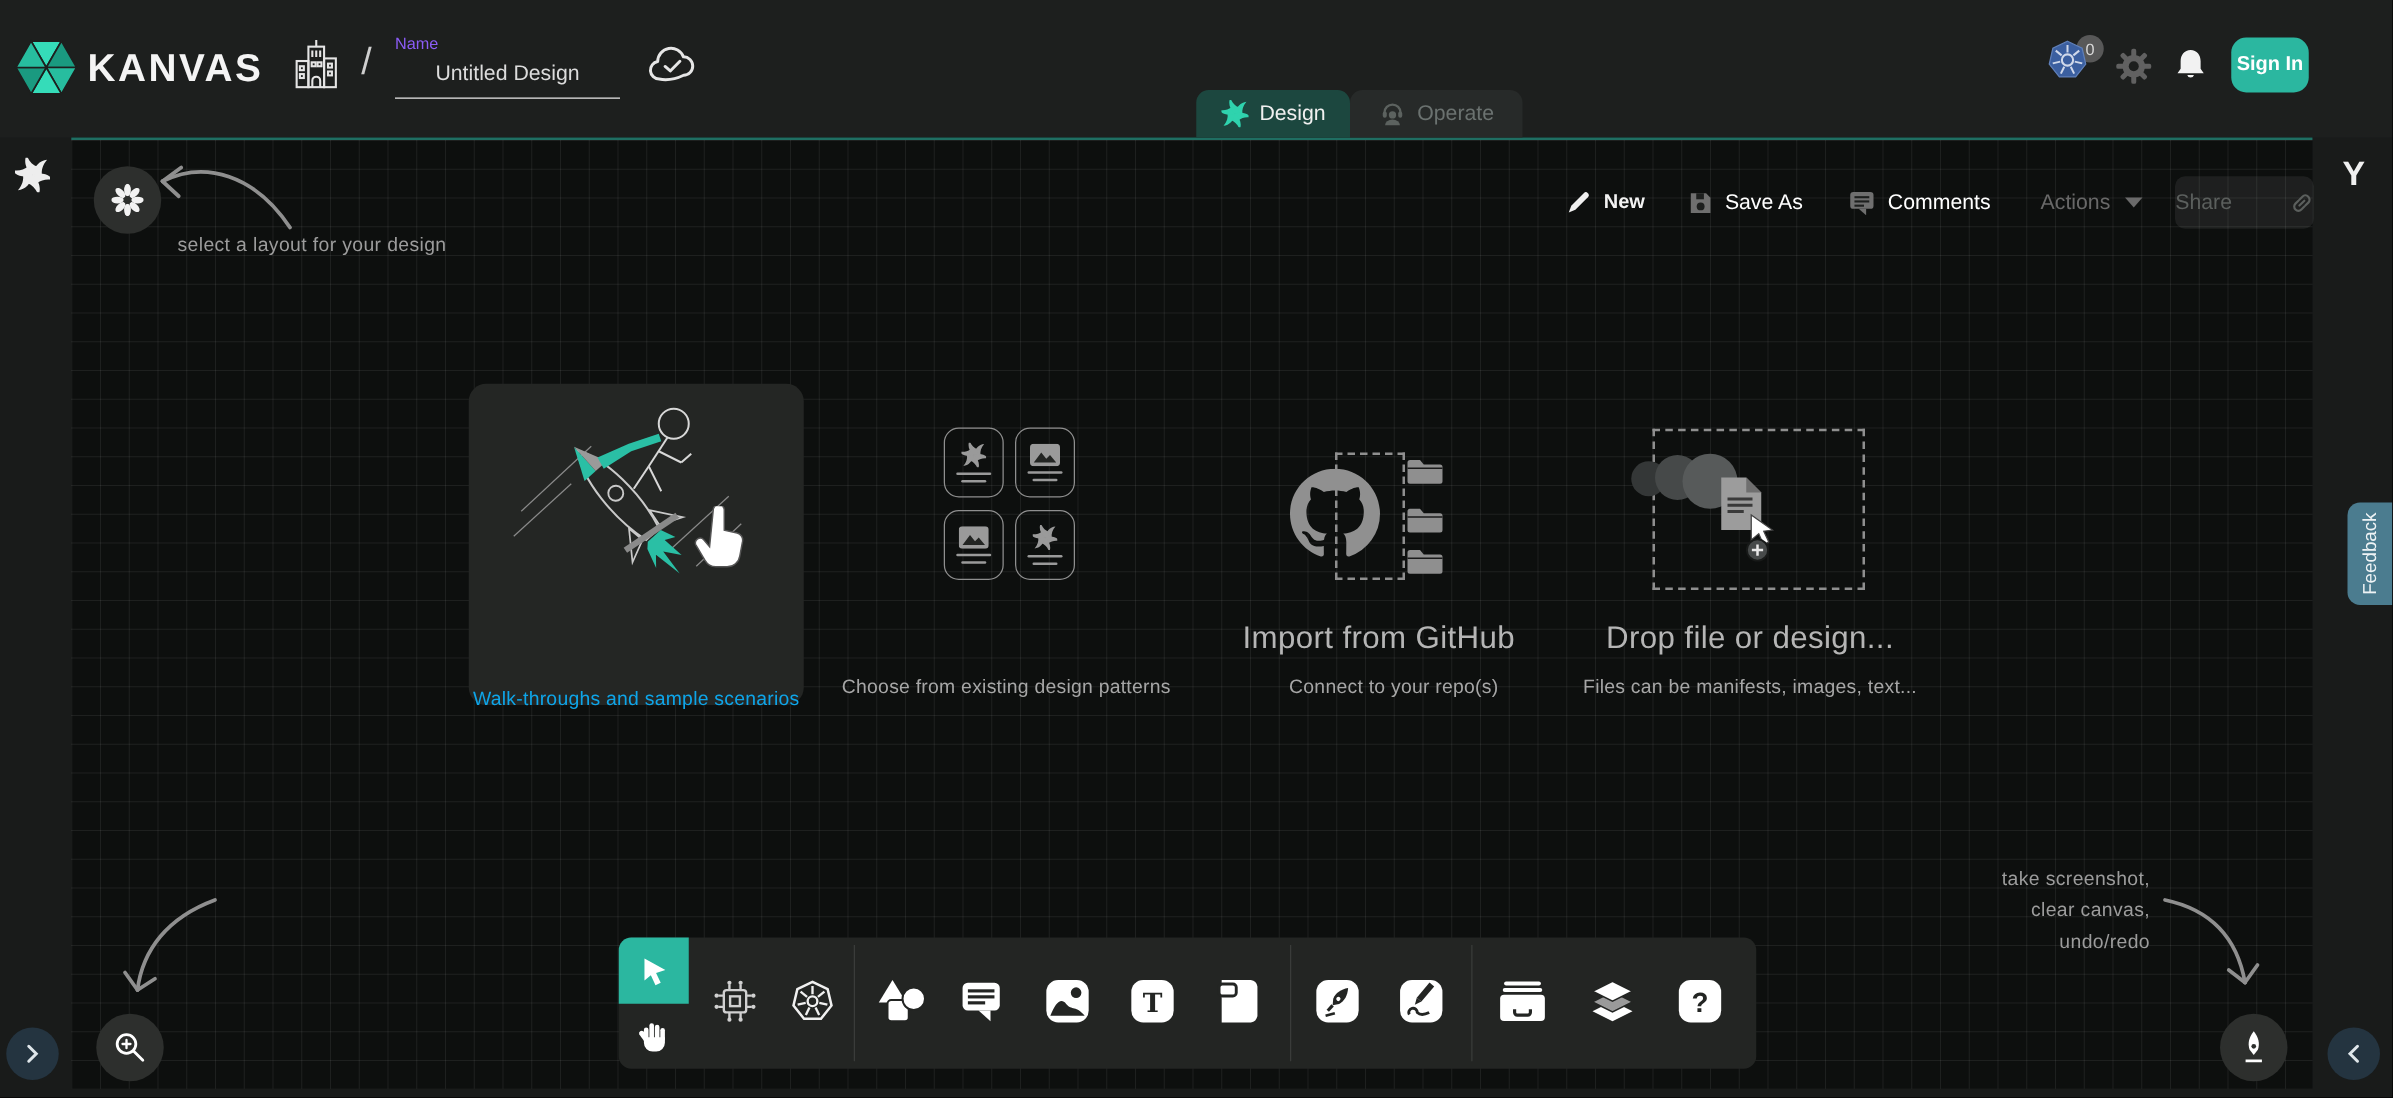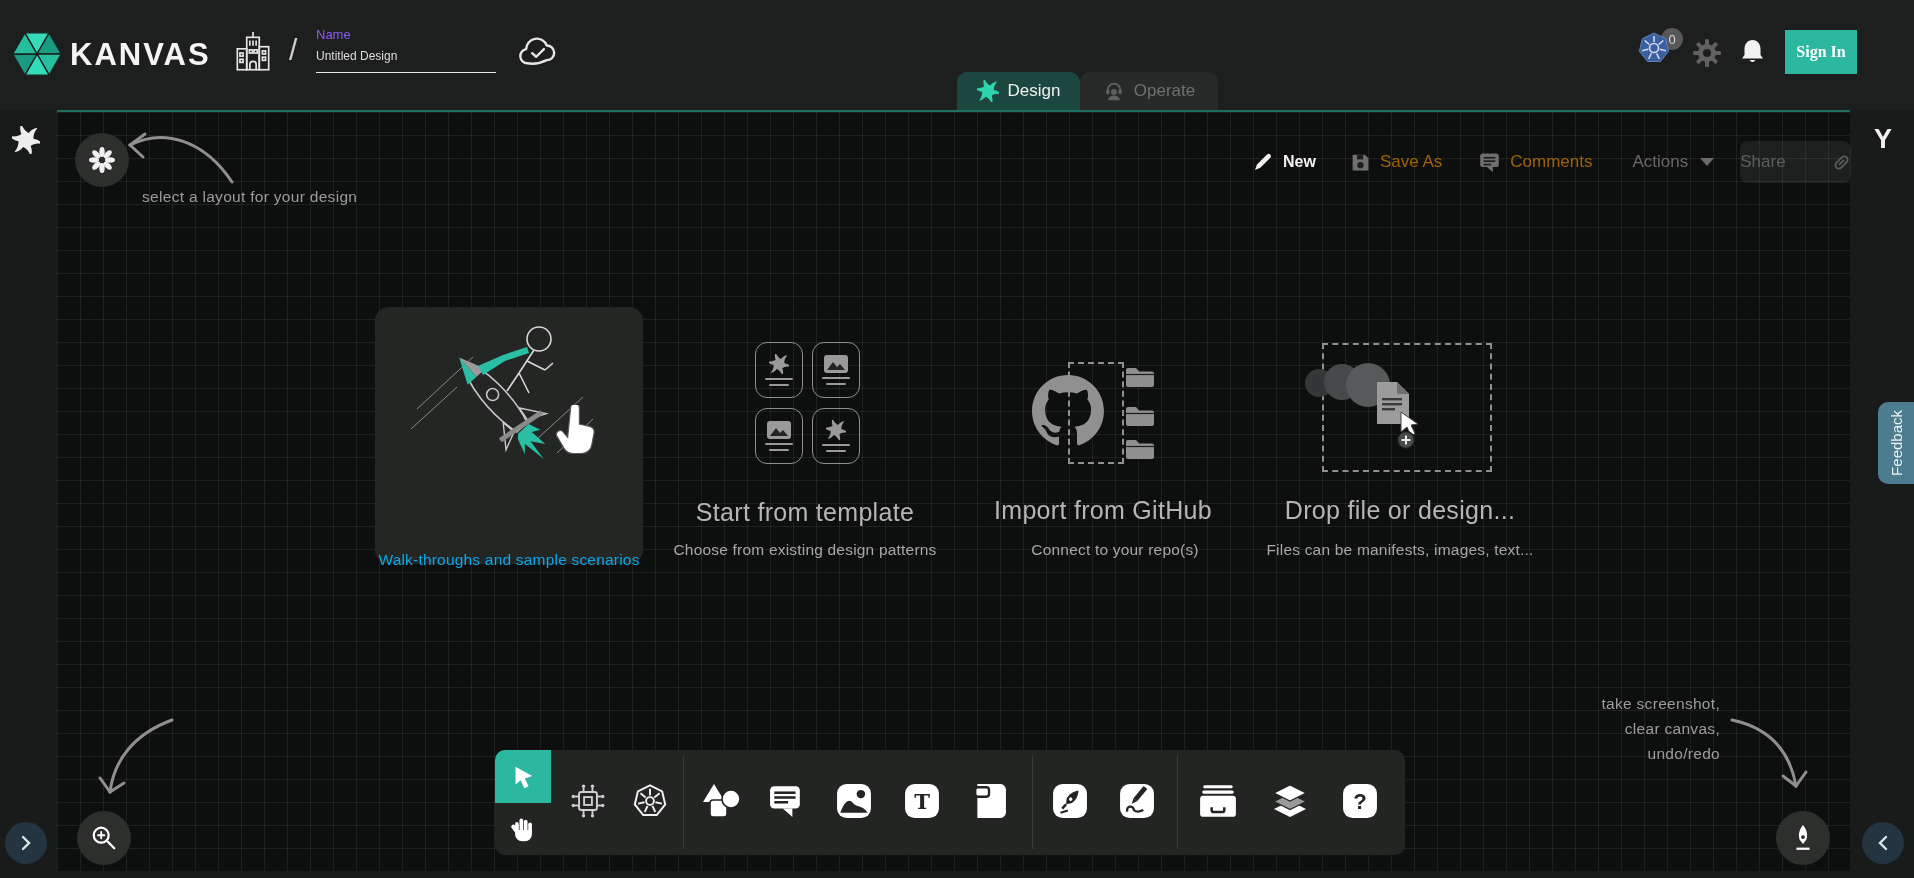--- a/index.html
+++ b/index.html
@@ -6,45 +6,45 @@
   #app{position:relative;width:1914px;height:878px;background:#191b1a;overflow:hidden;
        font-family:"Liberation Sans",sans-serif;-webkit-font-smoothing:antialiased;}
   .abs{position:absolute;}
   .flexc{display:flex;align-items:center;justify-content:center;}
 
   
   .header{position:absolute;left:0;top:0;width:1914px;height:110px;background:#1d1f1e;}
   .brand-text{font-size:31px;font-weight:bold;letter-spacing:2px;color:#f4f4f4;}
   .slash{font-size:30px;color:#cfcfcf;font-weight:300;}
   .name-label{font-size:13px;color:#8b5cf6;}
-  .name-value{font-size:12px;color:#dcdcdc;margin-top:7px;padding-bottom:9px;
-              border-bottom:1px solid #e9e9e9;width:180px;}
-  .signin{background:#2bb7a0;color:#fff;font-size:16px;font-weight:bold;border-radius:0;
-          width:72px;height:44px;font-family:Liberation Serif, serif;}
+  .name-value{font-size:17px;color:#dcdcdc;margin-top:7px;padding-bottom:9px;
+              border-bottom:1px solid #e9e9e9;width:180px;text-align:center;}
+  .signin{background:#2bb7a0;color:#fff;font-size:16px;font-weight:bold;border-radius:12px;
+          width:62px;height:44px;}
 
   
   .tab{height:38px;display:flex;align-items:center;justify-content:center;gap:9px;
        border-radius:10px 10px 0 0;font-size:17px;}
   .tab-active{background:#1c473f;color:#f0f0f0;}
   .tab-idle{background:#272a29;color:#6b7270;}
 
   
   .canvas{position:absolute;left:57px;top:110px;width:1793px;height:761px;background:#0d0f0e;
           border-top:2px solid #1f6e62;box-sizing:border-box;
           background-image:linear-gradient(rgba(255,255,255,.07) 1px,transparent 1px),
                            linear-gradient(90deg,rgba(255,255,255,.07) 1px,transparent 1px);
           background-size:23px 23px;}
 
   .hint{font-size:15.5px;color:#9c9c9c;letter-spacing:.3px;}
   .circle-btn{background:#2d2f2d;border-radius:50%;}
   .nav-circle{background:#243440;border-radius:50%;width:42px;height:42px;}
 
   
   .act-row{position:absolute;left:1252px;top:140px;height:44px;display:flex;align-items:center;}
-  .act-label{font-size:17px;color:#a16207;}
+  .act-label{font-size:17px;color:#ffffff;}
   .act-new{font-size:16px;color:#f2f2f2;font-weight:bold;}
   .share-pill{background:rgba(255,255,255,.07);border-radius:8px;width:111px;height:42px;
               display:flex;align-items:center;justify-content:space-between;padding:0 0;box-sizing:border-box;}
   .share-pill span{font-size:17px;color:#5b5f5d;}
   .caret{width:0;height:0;border-left:7px solid transparent;border-right:7px solid transparent;
          border-top:8px solid #6a6a6a;margin-left:12px;}
 
   
   .card-title{font-size:25px;color:#b5b5b5;text-align:center;letter-spacing:.3px;}
   .card-sub{font-size:15.5px;color:#a6a6a6;text-align:center;letter-spacing:.2px;}
@@ -304,21 +304,20 @@
           <div class="tline" style="width:20px"></div>
     </div>
     <div class="tile">
       <svg width="20" height="20" style="color:#9a9a9a">
             <use href="#pinwheel" width="20" height="20"></use>
           </svg>
       <div class="tline" style="width:28px"></div>
           <div class="tline" style="width:20px"></div>
     </div>
   </div>
-  <div class="abs card-title" style="left:0;top:168px;width:266px">Start from template</div>
   <div class="abs card-sub" style="left:-10px;top:211px;width:286px">Choose from existing design patterns</div>
 </div>
 
 <div class="abs" style="left:970px;top:330px;width:266px;height:235px">
   <div class="abs dashed" style="left:98px;top:32px;width:52px;height:98px"></div>
   <svg class="abs" style="left:62px;top:45px" width="72" height="72" viewBox="0 0 16 16">
     <path fill="#909090" d="M8 0C3.58 0 0 3.58 0 8c0 3.54 2.29 6.53 5.47 7.59.4.07.55-.17.55-.38 0-.19-.01-.82-.01-1.49-2.01.37-2.53-.49-2.69-.94-.09-.23-.48-.94-.82-1.13-.28-.15-.68-.52-.01-.53.63-.01 1.08.58 1.23.82.72 1.21 1.87.87 2.33.66.07-.52.28-.87.51-1.07-1.78-.2-3.64-.89-3.64-3.95 0-.87.31-1.59.82-2.15-.08-.2-.36-1.02.08-2.12 0 0 .67-.21 2.2.82.64-.18 1.32-.27 2-.27s1.36.09 2 .27c1.53-1.04 2.2-.82 2.2-.82.44 1.1.16 1.92.08 2.12.51.56.82 1.27.82 2.15 0 3.07-1.87 3.75-3.65 3.95.29.25.54.73.54 1.48 0 1.07-.01 1.93-.01 2.2 0 .21.15.46.55.38A8.01 8.01 0 0 0 16 8c0-4.42-3.58-8-8-8z"></path>
   </svg>
   <svg class="abs" style="left:154px;top:33px" width="34" height="100" viewBox="0 0 34 100">
     <g fill="#8f8f8f">

